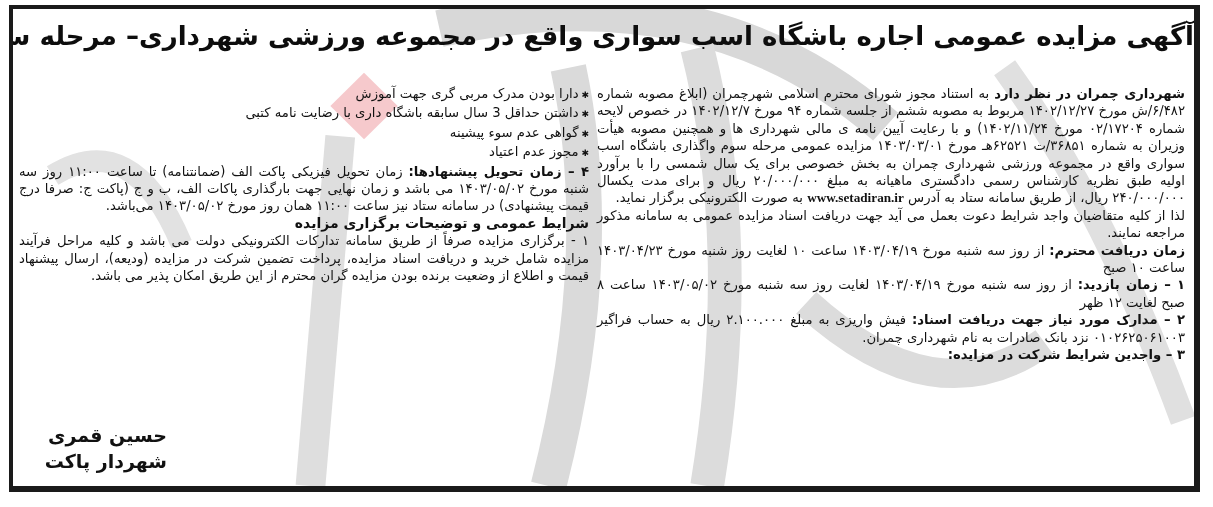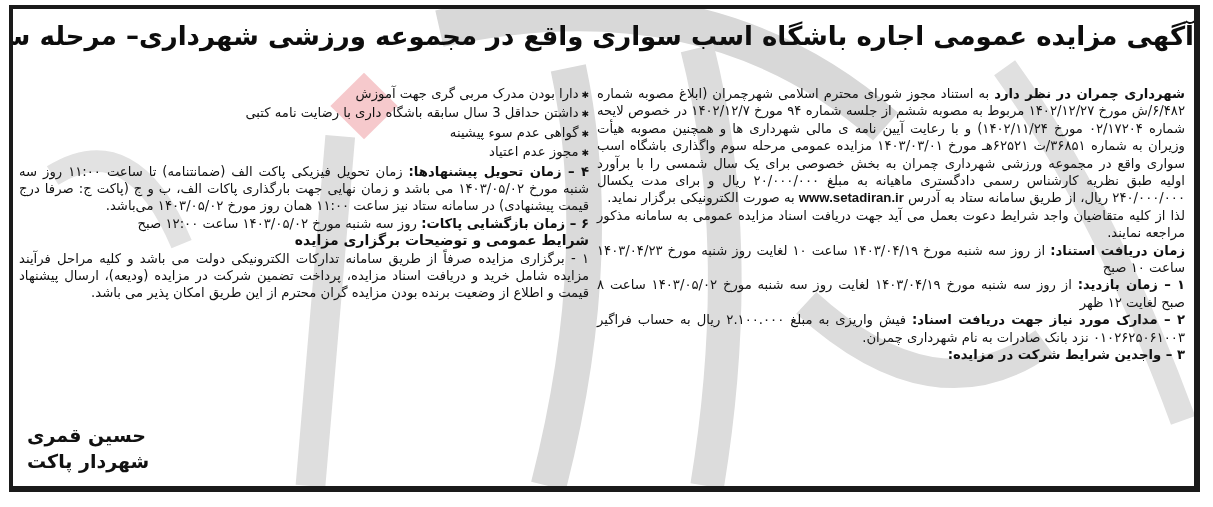--- a/index.html
+++ b/index.html
@@ -67,27 +67,27 @@
     .col-left {
       right: 605px;
       width: 570px;
     }
     .col p {
       margin: 0;
     }
     .b { font-weight: bold; }
     .head { font-weight: bold; font-size: 14px; }
     .bullet::before { content: "\2731  "; font-size: 9px; }
-    .ltr { direction: ltr; unicode-bidi: embed; font-family: Liberation Sans, sans-serif; font-weight: bold; }
+    .ltr { direction: ltr; unicode-bidi: embed; font-family: Liberation Serif, serif; font-weight: bold; }
     .signature {
       position: absolute;
       left: 14px;
       bottom: 12px;
       direction: rtl;
-      text-align: left;
+      text-align: right;
       font-weight: bold;
       font-size: 19px;
       line-height: 26px;
       z-index: 2;
       width: 140px;
     }
     .sig-line { display: block; }
   </style>
 </head>
 <body>
@@ -106,42 +106,39 @@
   </svg>
 
   <div class="title">آگهی مزایده عمومی اجاره باشگاه اسب سواری واقع در مجموعه ورزشی  شهرداری– مرحله سوم</div>
 
   <div class="col col-right">
     <p>
       <span class="b">شهرداری چمران در نظر دارد</span><span> به استناد مجوز شورای محترم اسلامی شهرچمران (ابلاغ مصوبه شماره ۶/۴۸۲/ش مورخ ۱۴۰۲/۱۲/۲۷ مربوط به مصوبه ششم از جلسه شماره ۹۴ مورخ ۱۴۰۲/۱۲/۷ در خصوص لایحه شماره ۰۲/۱۷۲۰۴ مورخ ۱۴۰۲/۱۱/۲۴) و با رعایت آیین نامه ی مالی شهرداری ها و همچنین مصوبه هیأت وزیران به شماره ۳۶۸۵۱/ت ۶۲۵۲۱هـ مورخ ۱۴۰۳/۰۳/۰۱ مزایده عمومی مرحله سوم واگذاری باشگاه اسب سواری واقع در مجموعه ورزشی شهرداری چمران به بخش خصوصی برای یک سال شمسی را با برآورد اولیه طبق نظریه کارشناس رسمی دادگستری ماهیانه به مبلغ ۲۰/۰۰۰/۰۰۰ ریال و برای مدت یکسال ۲۴۰/۰۰۰/۰۰۰ ریال، از طریق سامانه ستاد به آدرس </span><span class="ltr">www.setadiran.ir</span><span> به صورت الکترونیکی برگزار نماید.</span>
     </p>
     <p>لذا از کلیه متقاضیان واجد شرایط دعوت بعمل می آید جهت دریافت اسناد مزایده عمومی به سامانه مذکور مراجعه نمایند.</p>
     <p>
-      <span class="b">زمان دریافت استناد:</span><span> از روز سه شنبه مورخ ۱۴۰۳/۰۴/۱۹ ساعت ۱۰ لغایت روز شنبه مورخ ۱۴۰۳/۰۴/۲۳ ساعت ۱۰ صبح</span>
+      <span class="b">زمان دریافت محترم:</span><span> از روز سه شنبه مورخ ۱۴۰۳/۰۴/۱۹ ساعت ۱۰ لغایت روز شنبه مورخ ۱۴۰۳/۰۴/۲۳ ساعت ۱۰ صبح</span>
     </p>
     <p>
       <span class="b">۱ – زمان بازدید:</span><span> از روز سه شنبه مورخ ۱۴۰۳/۰۴/۱۹ لغایت روز سه شنبه مورخ ۱۴۰۳/۰۵/۰۲ ساعت ۸ صبح لغایت ۱۲ ظهر</span>
     </p>
     <p>
       <span class="b">۲ – مدارک مورد نیاز جهت دریافت اسناد:</span><span> فیش واریزی به مبلغ ۲.۱۰۰.۰۰۰ ریال به حساب فراگیر ۰۱۰۲۶۲۵۰۶۱۰۰۳ نزد بانک صادرات به نام شهرداری چمران.</span>
     </p>
     <p class="b">۳ – واجدین شرایط شرکت در مزایده:</p>
   </div>
 
   <div class="col col-left">
     <p class="bullet">دارا بودن مدرک مربی گری جهت آموزش</p>
     <p class="bullet">داشتن حداقل 3 سال سابقه باشگاه داری با رضایت نامه کتبی</p>
     <p class="bullet">گواهی عدم سوء پیشینه</p>
     <p class="bullet">مجوز عدم اعتیاد</p>
     <p>
       <span class="b">۴ – زمان تحویل پیشنهادها:</span><span> زمان تحویل فیزیکی پاکت الف (ضمانتنامه) تا ساعت ۱۱:۰۰ روز سه شنبه مورخ ۱۴۰۳/۰۵/۰۲ می باشد و زمان نهایی جهت بارگذاری پاکات الف، ب و ج (پاکت ج: صرفا درج قیمت پیشنهادی) در سامانه ستاد نیز ساعت ۱۱:۰۰ همان روز مورخ ۱۴۰۳/۰۵/۰۲ می‌باشد.</span>
     </p>
-    <p>
-      <span class="b">۶ – زمان بازگشایی پاکات:</span><span> روز سه شنبه مورخ ۱۴۰۳/۰۵/۰۲ ساعت ۱۲:۰۰ صبح</span>
-    </p>
     <p class="head">شرایط عمومی و توضیحات برگزاری مزایده</p>
     <p>۱ - برگزاری مزایده صرفاً از طریق سامانه تدارکات الکترونیکی دولت می باشد و کلیه مراحل فرآیند مزایده شامل خرید و دریافت اسناد مزایده، پرداخت تضمین شرکت در مزایده (ودیعه)، ارسال پیشنهاد قیمت و اطلاع از وضعیت برنده بودن مزایده گران محترم از این طریق امکان پذیر می باشد.</p>
   </div>
 
   <div class="signature">
     <span class="sig-line">حسین قمری</span>
     <span class="sig-line">شهردار پاکت</span>
   </div>
 
 </div>

